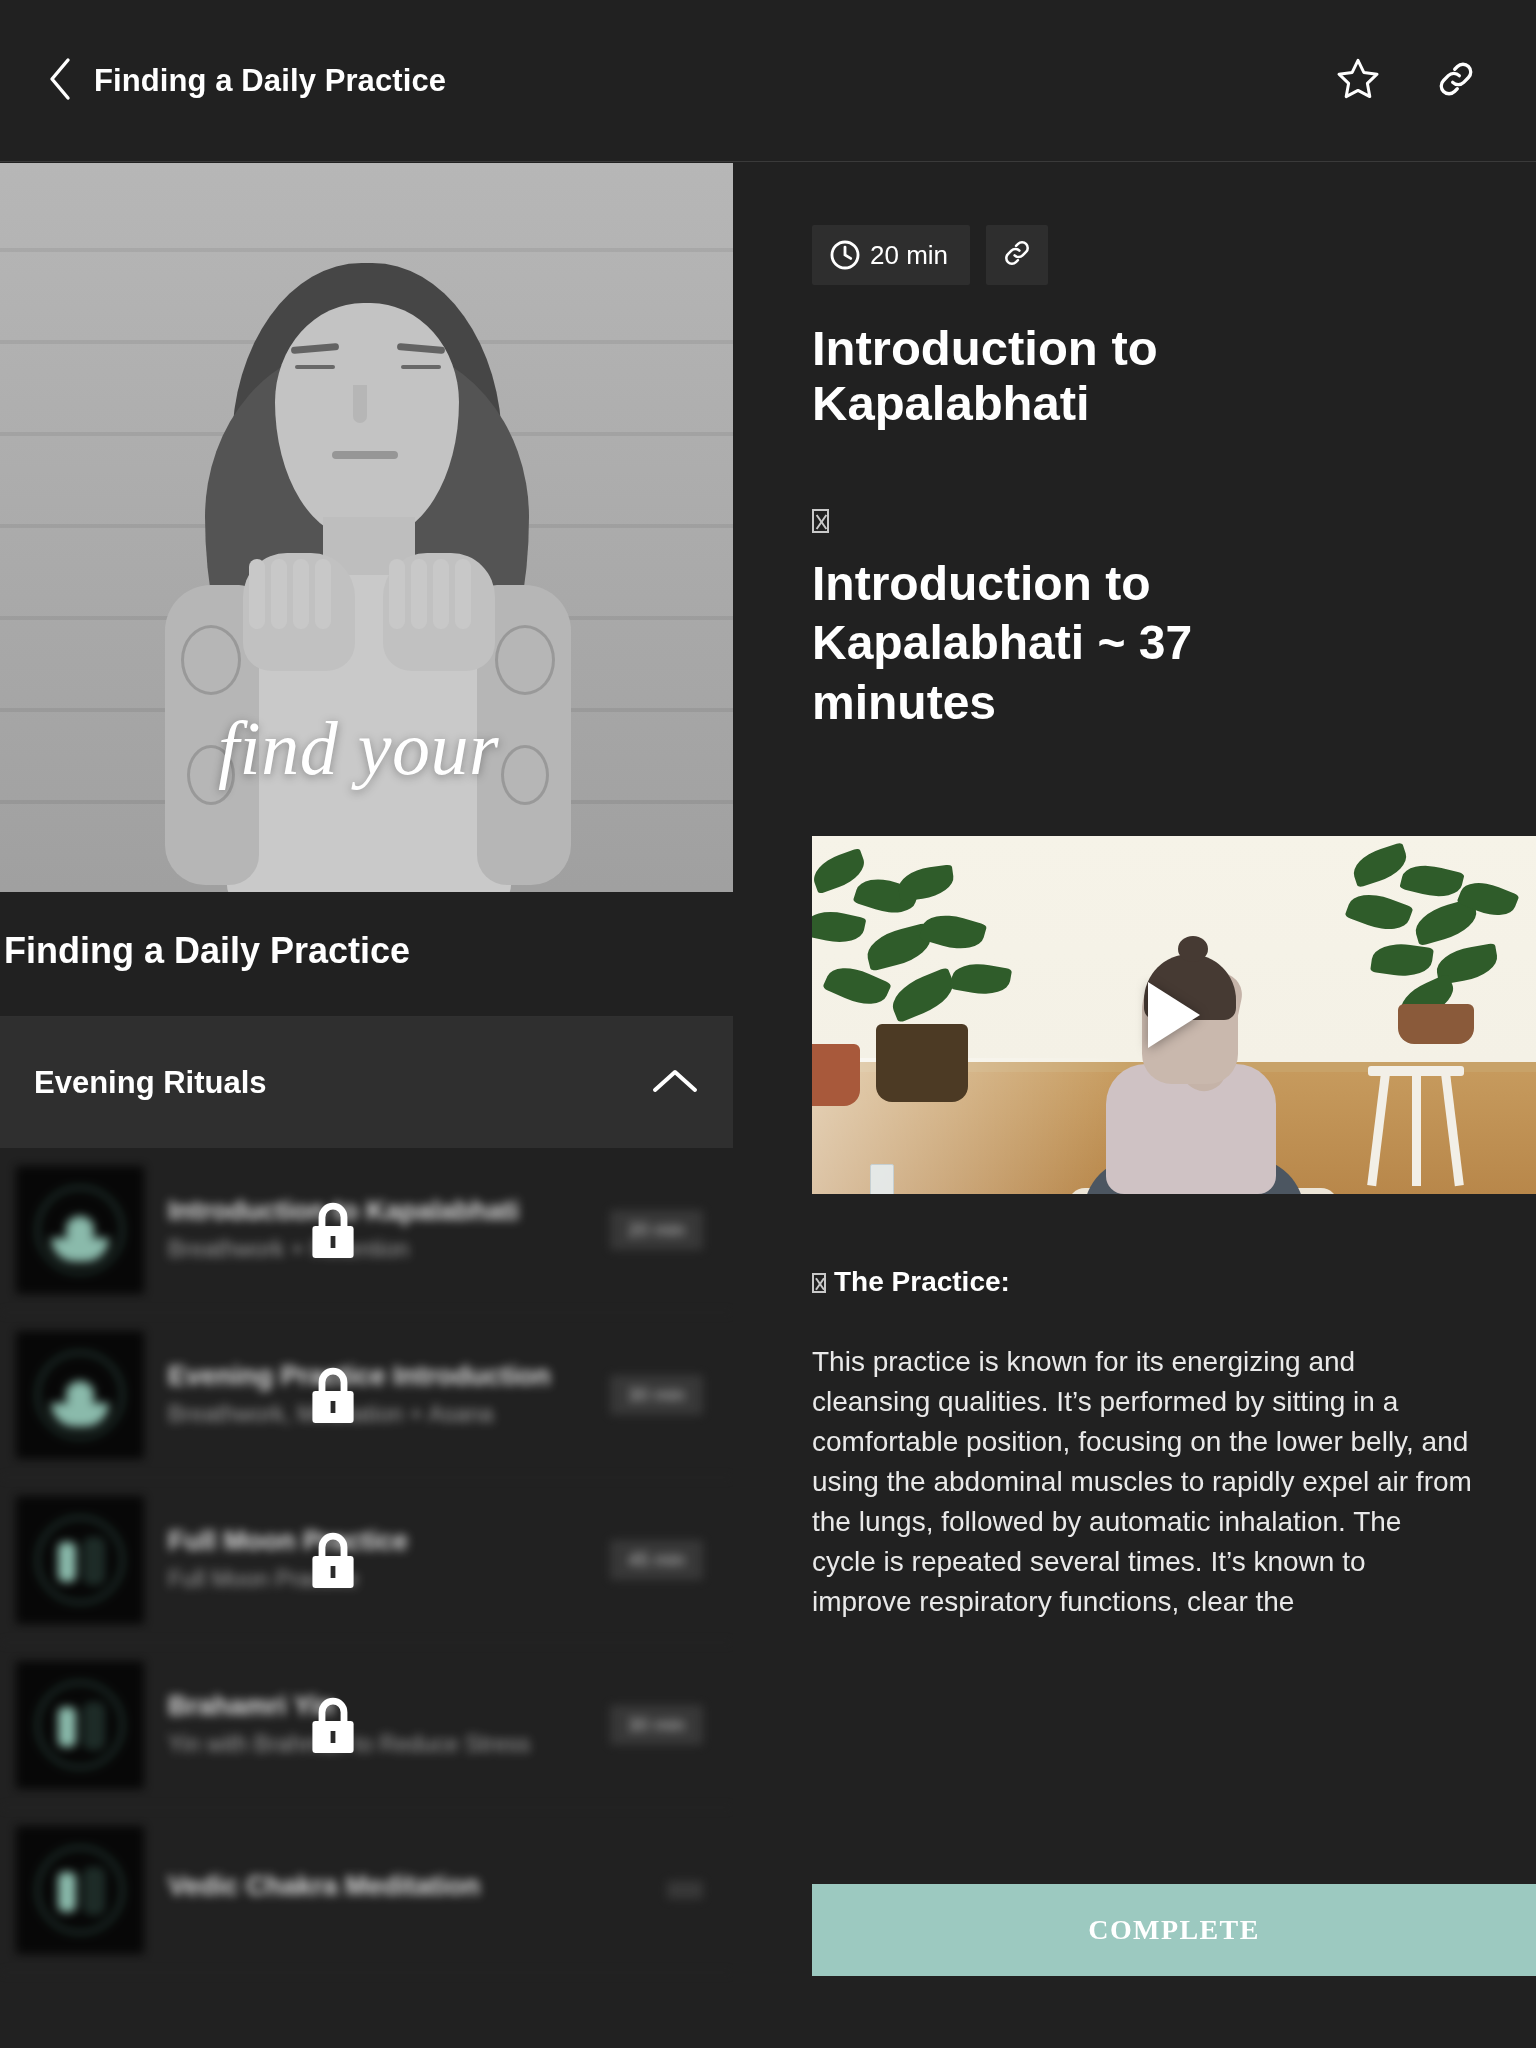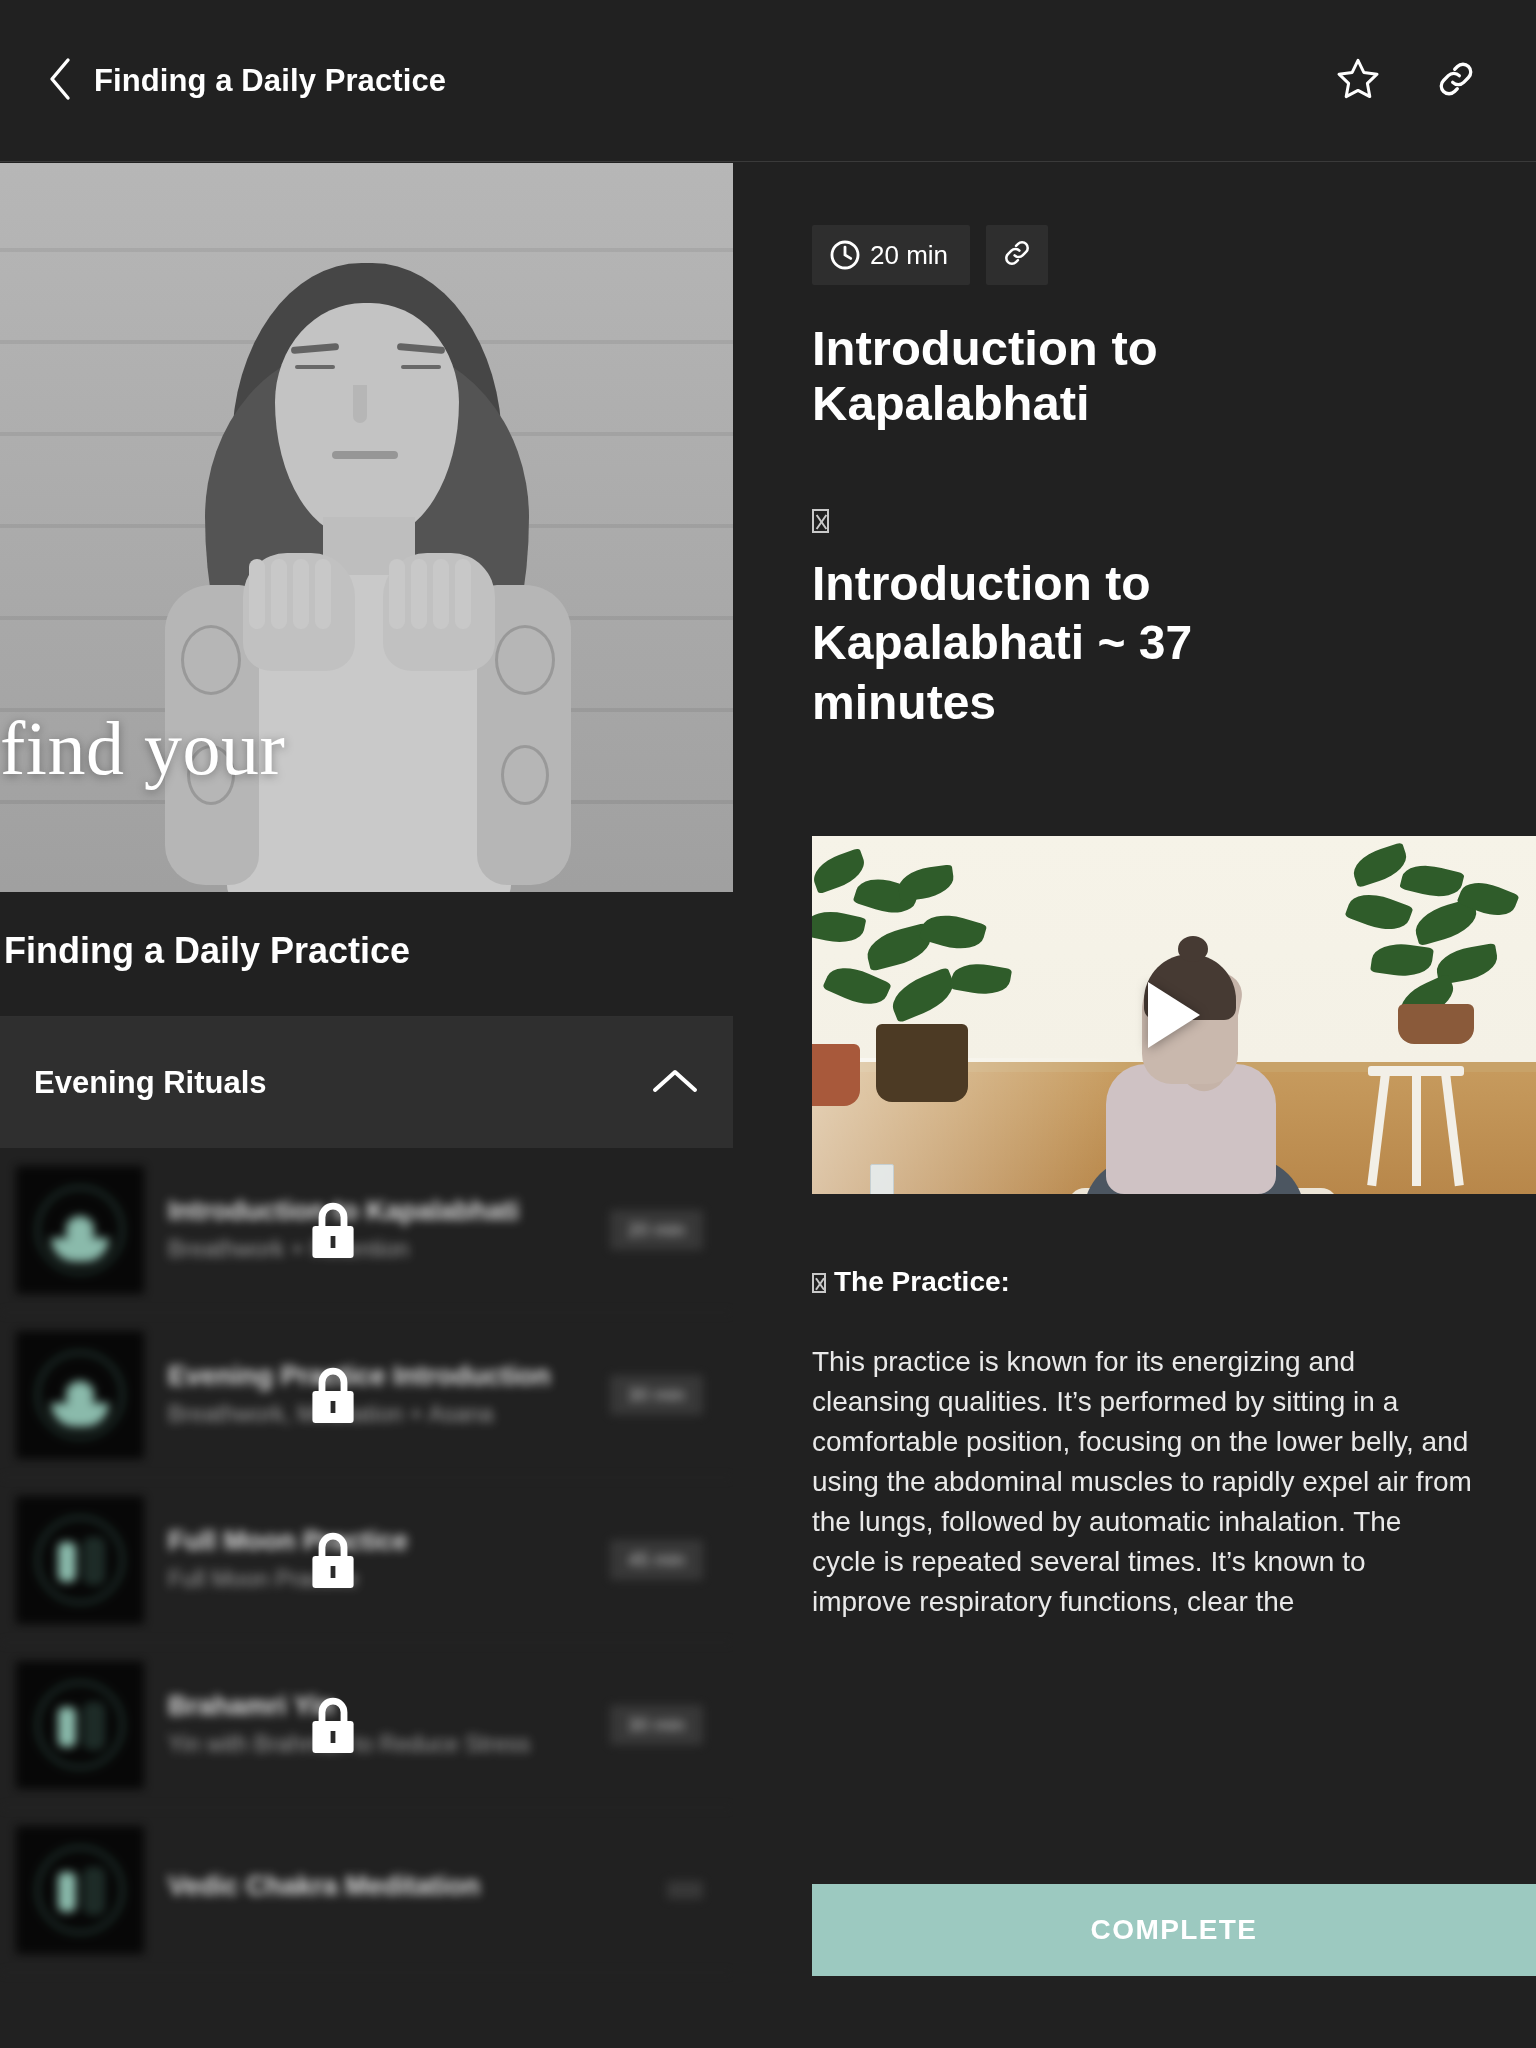--- a/index.html
+++ b/index.html
@@ -66,21 +66,21 @@
     background:#cfc8c0; border-radius:90px 90px 20px 20px;
   }
   .fig-arm{ position:absolute; top:330px; width:94px; height:300px; background:#bdb5ac; }
   .fig-arm.l{ left:18px; border-radius:46px 20px 30px 40px; }
   .fig-arm.r{ left:330px; border-radius:20px 46px 40px 30px; }
   .fig-tat{ position:absolute; border-radius:50%; border:3px solid #8d857c; opacity:.6; }
   .fig-hand{ position:absolute; top:298px; width:112px; height:118px; background:#c8c0b7; border-radius:44px 44px 28px 28px; }
   .fig-hand.l{ left:96px; } .fig-hand.r{ left:236px; }
   .fig-finger{ position:absolute; width:16px; height:70px; background:#cfc7be; border-radius:9px; top:6px; }
   .hero-overlay{
-    position:absolute; left:0; right:16px; bottom:108px; text-align:left; pointer-events:none;
+    position:absolute; left:0; right:16px; bottom:108px; text-align:center; pointer-events:none;font-style:italic;
   }
   .hero-logo{
     color:#fff; font-family:"Liberation Serif", serif; font-size:76px; line-height:.95;
     text-shadow:0 2px 10px rgba(0,0,0,.35); letter-spacing:.5px;
   }
   .hero-sub{
     color:#fff; font-size:22px; letter-spacing:7px; margin-top:8px; font-weight:300;
     text-shadow:0 2px 8px rgba(0,0,0,.35);
   }
 
@@ -206,21 +206,21 @@
     cursor:pointer;
   }
 
   .practice-label{ color:#fff; font-size:28px; font-weight:bold; margin-top:72px; }
   .practice-body{ color:#e9e9e9; font-size:28px; line-height:1.43; margin-top:44px; max-width:660px; }
 
   .complete-btn{
     position:absolute; left:812px; bottom:72px; width:724px; height:92px;
     background:#9cc9c0; color:#fff; font-size:28px; font-weight:bold; letter-spacing:1.4px;
     display:flex; align-items:center; justify-content:center; cursor:pointer; border:none;
-    font-family:Liberation Sans, sans-serif;
+    font-family:Liberation Serif, serif;
   }
   .fade-mask{
     position:absolute; left:812px; bottom:164px; width:724px; height:34px;
     background:linear-gradient(180deg, rgba(33,33,33,0), #212121);
     pointer-events:none;
   }
 </style>
 </head>
 <body>
 

